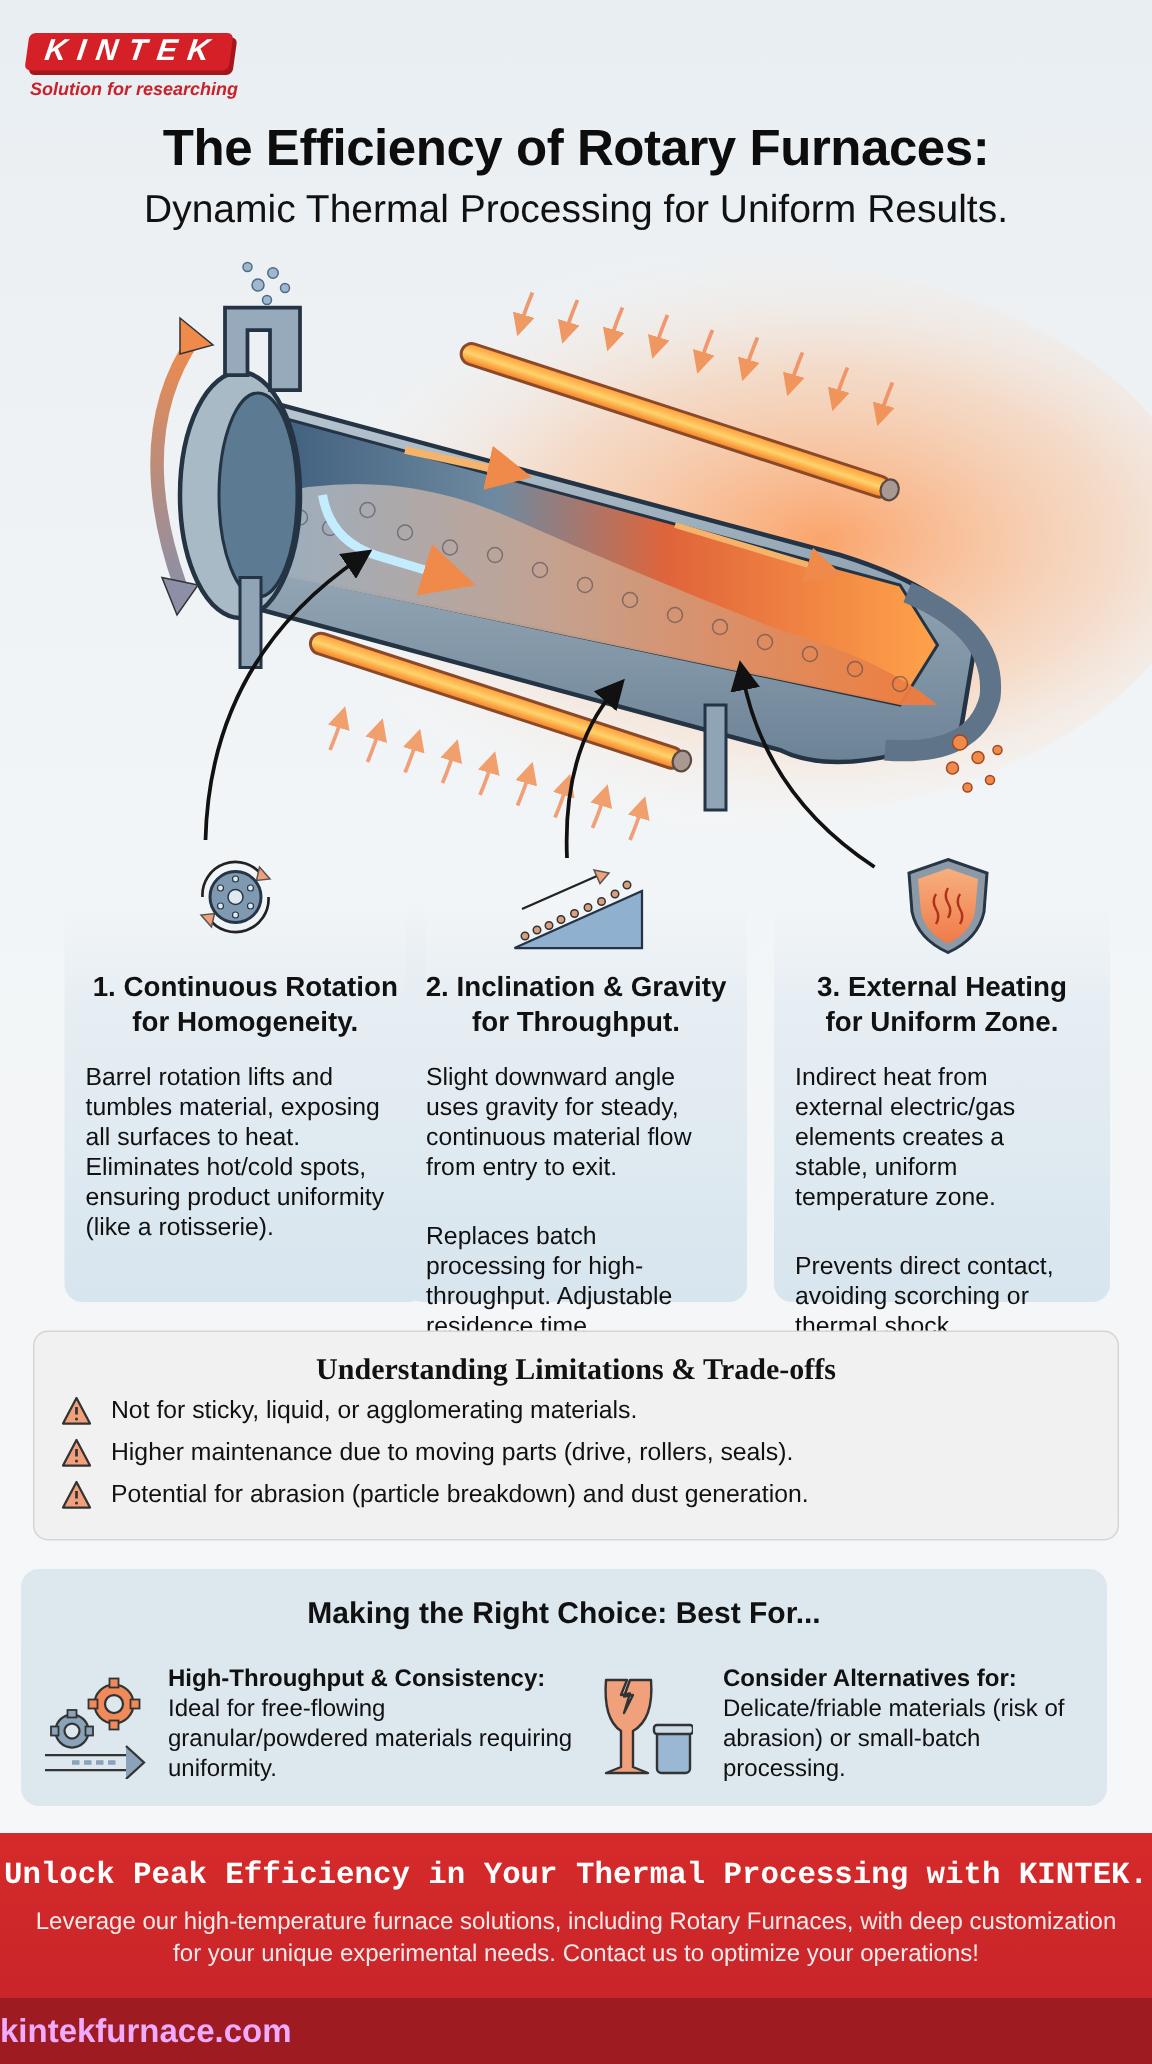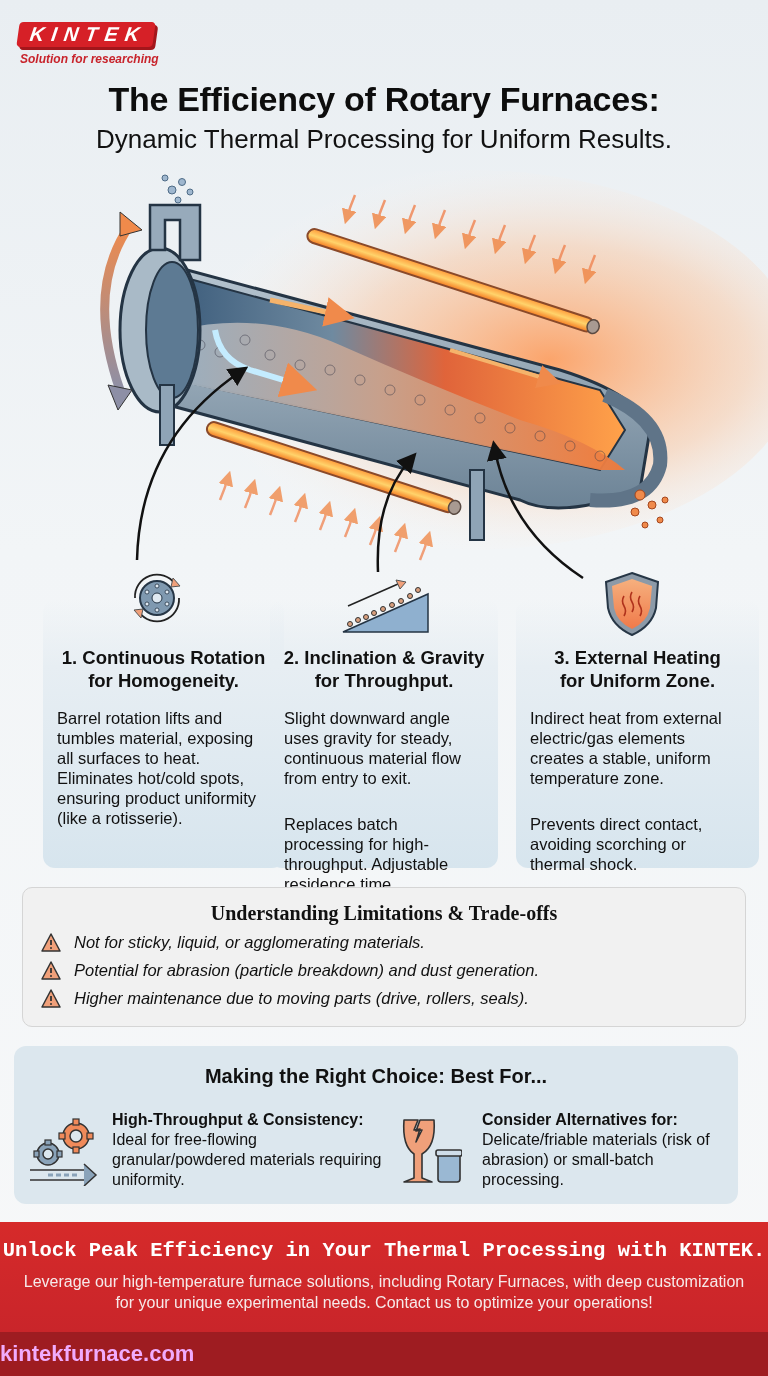--- a/index.html
+++ b/index.html
@@ -32,21 +32,21 @@
   }
   .card-title { position: absolute; top: 46px; left: 0; width: 100%; text-align: center; font-weight: bold; font-size: 18.5px; line-height: 23px; }
   .card-body { position: absolute; top: 108px; left: 14px; right: 26px; font-size: 16.5px; line-height: 20px; }
   .card-body p + p { margin-top: 26px; }
   .card-icon { position: absolute; }
   .limits {
     position: absolute; left: 22px; top: 887px; width: 724px; height: 140px;
     background: #f1f1f1; border: 1.5px solid #d5d5d5; border-radius: 10px;
   }
   .limits-title { text-align: center; font-weight: bold; font-size: 20px; margin-top: 14px; font-family: Liberation Serif, serif; }
-  .limit-row { display: flex; align-items: center; margin-left: 18px; margin-top: 6px; height: 22px; font-size: 16.5px; font-style: italic; }
+  .limit-row { display: flex; margin-left: 18px; margin-top: 6px; height: 22px; font-size: 16.5px; }
   .limit-row svg { margin-right: 13px; flex: none; }
   .choice {
     position: absolute; left: 14px; top: 1046px; width: 724px; height: 158px;
     background: #dce7ee; border-radius: 12px;
   }
   .choice-title { text-align: center; font-weight: bold; font-size: 20px; margin-top: 19px; }
   .choice-col { position: absolute; top: 64px; font-size: 16px; line-height: 20px; }
   .choice-col b { display: block; }
   .cta {
     position: absolute; left: 0; top: 1222px; width: 768px; height: 110px;
@@ -251,21 +251,21 @@
   <div class="card-title">
     <div>2. Inclination &amp; Gravity</div>
     <div>for Throughput.</div>
   </div>
   <div class="card-body">
     <p>Slight downward angle uses gravity for steady, continuous material flow from entry to exit.</p>
     <p>Replaces batch processing for high-throughput. Adjustable residence time.</p>
   </div>
 </div>
 
-<div class="card" style="left:516px; width:243px;">
+<div class="card" style="left:516px; width:224px;">
   <svg class="card-icon" style="left:86px; top:-30px;" width="60" height="68" viewBox="0 0 60 68">
     <defs>
       <linearGradient id="sh" x1="0" y1="0" x2="0" y2="1">
         <stop offset="0" stop-color="#f6b07e"></stop>
           <stop offset="1" stop-color="#f07a4a"></stop>
       </linearGradient>
     </defs>
     <path d="M30,3 L56,12 L54,38 Q50,56 30,65 Q10,56 6,38 L4,12 Z" fill="#8c9aa8" stroke="#263646" stroke-width="2"></path>
     <path d="M30,9 L50,16 L48,38 Q45,52 30,59 Q15,52 12,38 L10,16 Z" fill="url(#sh)"></path>
     <g stroke="#b0321c" stroke-width="1.6" fill="none">
@@ -293,29 +293,29 @@
         <circle cx="10" cy="15" r="1" fill="#333"></circle>
       </svg>
     <span>Not for sticky, liquid, or agglomerating materials.</span>
   </div>
   <div class="limit-row">
     <svg width="20" height="19" viewBox="0 0 20 19">
         <path d="M10,1 L19,18 L1,18 Z" fill="#f0a07a" stroke="#333" stroke-width="1.5" stroke-linejoin="round"></path>
         <path d="M10,7 L10,12" stroke="#333" stroke-width="1.8"></path>
         <circle cx="10" cy="15" r="1" fill="#333"></circle>
       </svg>
-    <span>Potential for abrasion (particle breakdown) and dust generation.</span>
+    <span>Higher maintenance due to moving parts (drive, rollers, seals).</span>
   </div>
   <div class="limit-row">
     <svg width="20" height="19" viewBox="0 0 20 19">
         <path d="M10,1 L19,18 L1,18 Z" fill="#f0a07a" stroke="#333" stroke-width="1.5" stroke-linejoin="round"></path>
         <path d="M10,7 L10,12" stroke="#333" stroke-width="1.8"></path>
         <circle cx="10" cy="15" r="1" fill="#333"></circle>
       </svg>
-    <span>Higher maintenance due to moving parts (drive, rollers, seals).</span>
+    <span>Potential for abrasion (particle breakdown) and dust generation.</span>
   </div>
 </div>
 
 <div class="choice">
   <div class="choice-title">Making the Right Choice: Best For...</div>
   <svg style="position:absolute; left:14px; top:68px;" width="70" height="72" viewBox="0 0 70 72">
     <g transform="translate(48,22)">
       <circle r="13" fill="#f08a5a" stroke="#333" stroke-width="1.5"></circle>
       <g fill="#f08a5a" stroke="#333" stroke-width="1.2">
         <rect x="-3" y="-17" width="6" height="6"></rect>

